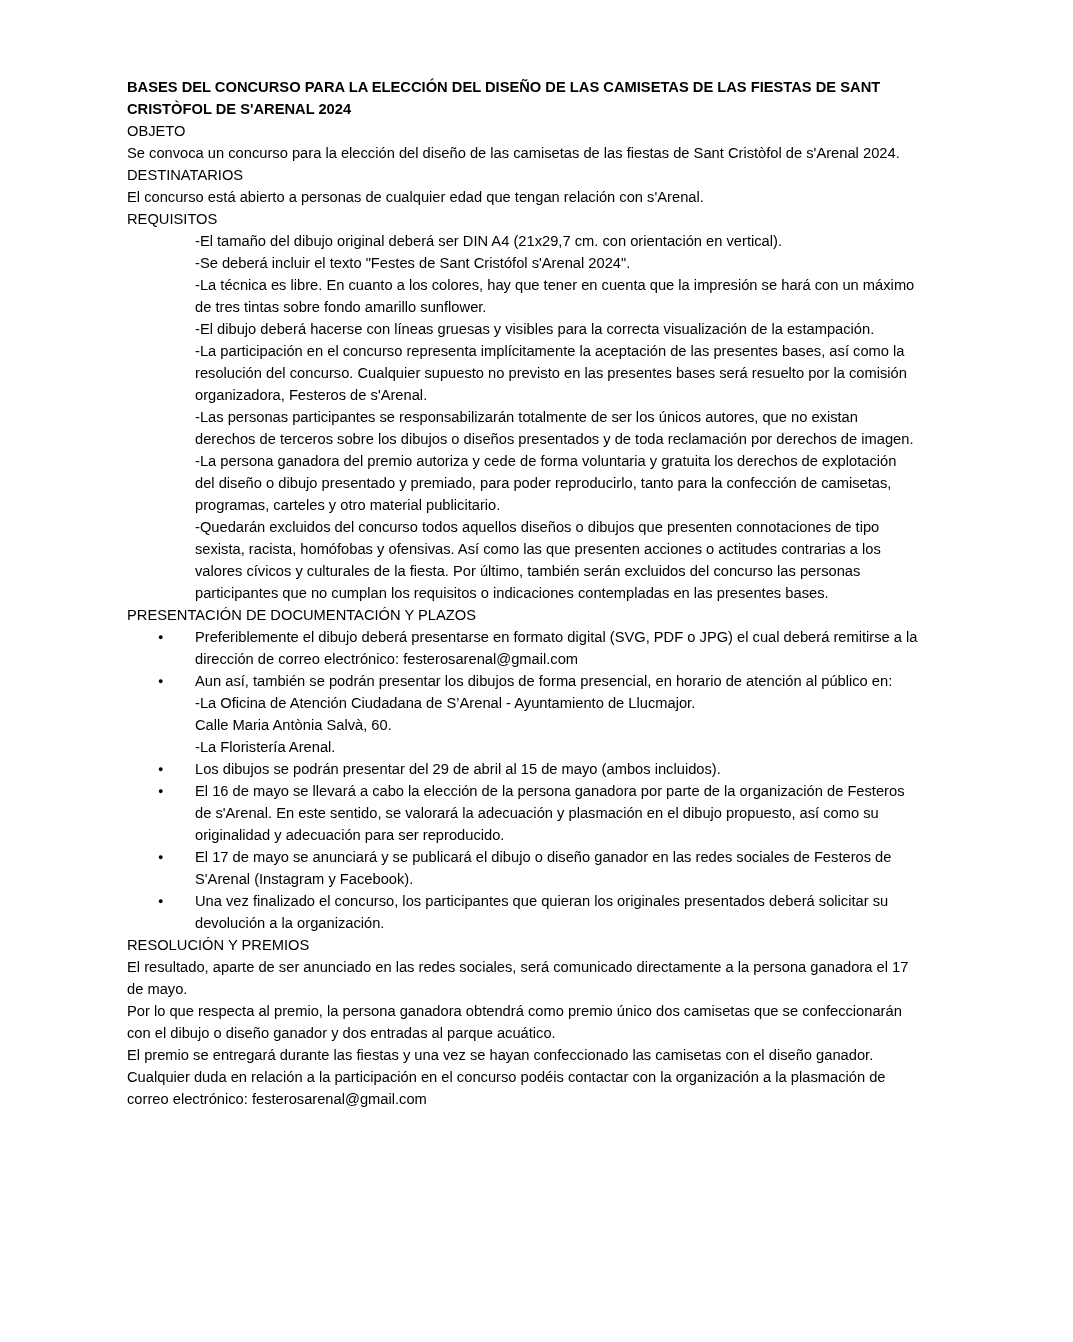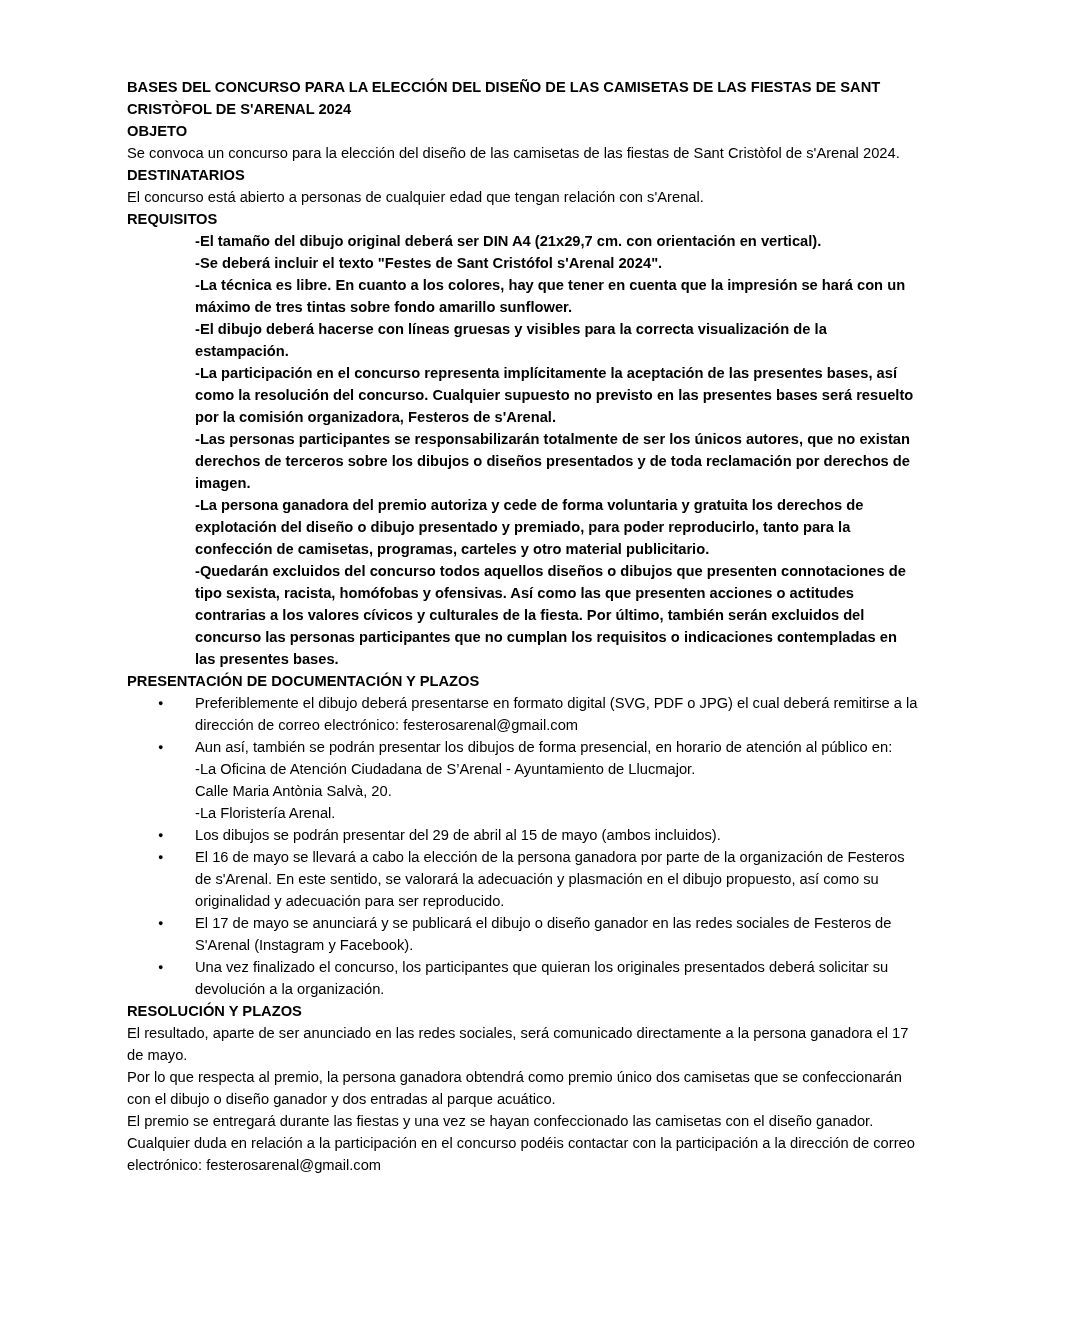--- a/index.html
+++ b/index.html
@@ -15,28 +15,27 @@
     padding: 76px 127px 0 127px;
     background: #ffffff;
     font-family: "Liberation Sans", sans-serif;
     font-size: 14.7px;
     line-height: 22px;
     color: #000000;
     overflow: hidden;
     border-radius: 10px;
   }
   .heading {
-    font-weight: 700;
+    font-weight: 400;
   }
   .doc-title {
     font-weight: 700;
   }
   .indent-item {
     margin-left: 68px;
-    font-weight: bold;
   }
   ul.bullets {
     list-style: none;
     margin: 0;
     padding: 0;
   }
   ul.bullets > li {
     position: relative;
     padding-left: 68px;
   }
@@ -74,40 +73,40 @@
   <div class="heading">PRESENTACIÓN DE DOCUMENTACIÓN Y PLAZOS</div>
   <ul class="bullets">
     <li>
       <span class="bullet-marker">●</span>
       <span>Preferiblemente el dibujo deberá presentarse en formato digital (SVG, PDF o JPG) el cual deberá remitirse a la dirección de correo electrónico: festerosarenal@gmail.com</span>
     </li>
     <li>
       <span class="bullet-marker">●</span>
       <span>Aun así, también se podrán presentar los dibujos de forma presencial, en horario de atención al público en:</span>
       <div>-La Oficina de Atención Ciudadana de S’Arenal - Ayuntamiento de Llucmajor.</div>
-      <div>Calle Maria Antònia Salvà, 20.</div>
+      <div>Calle Maria Antònia Salvà, 60.</div>
       <div>-La Floristería Arenal.</div>
     </li>
     <li>
       <span class="bullet-marker">●</span>
       <span>Los dibujos se podrán presentar del 29 de abril al 15 de mayo (ambos incluidos).</span>
     </li>
     <li>
       <span class="bullet-marker">●</span>
       <span>El 16 de mayo se llevará a cabo la elección de la persona ganadora por parte de la organización de Festeros de s'Arenal. En este sentido, se valorará la adecuación y plasmación en el dibujo propuesto, así como su originalidad y adecuación para ser reproducido.</span>
     </li>
     <li>
       <span class="bullet-marker">●</span>
       <span>El 17 de mayo se anunciará y se publicará el dibujo o diseño ganador en las redes sociales de Festeros de S'Arenal (Instagram y Facebook).</span>
     </li>
     <li>
       <span class="bullet-marker">●</span>
       <span>Una vez finalizado el concurso, los participantes que quieran los originales presentados deberá solicitar su devolución a la organización.</span>
     </li>
   </ul>
 
-  <div class="heading">RESOLUCIÓN Y PLAZOS</div>
+  <div class="heading">RESOLUCIÓN Y PREMIOS</div>
   <div class="para">El resultado, aparte de ser anunciado en las redes sociales, será comunicado directamente a la persona ganadora el 17 de mayo.</div>
   <div class="para">Por lo que respecta al premio, la persona ganadora obtendrá como premio único dos camisetas que se confeccionarán con el dibujo o diseño ganador y dos entradas al parque acuático.</div>
   <div class="para">El premio se entregará durante las fiestas y una vez se hayan confeccionado las camisetas con el diseño ganador.</div>
-  <div class="para">Cualquier duda en relación a la participación en el concurso podéis contactar con la participación a la dirección de correo electrónico: festerosarenal@gmail.com</div>
+  <div class="para">Cualquier duda en relación a la participación en el concurso podéis contactar con la organización a la plasmación de correo electrónico: festerosarenal@gmail.com</div>
 
 </div>
 
 </body></html>

